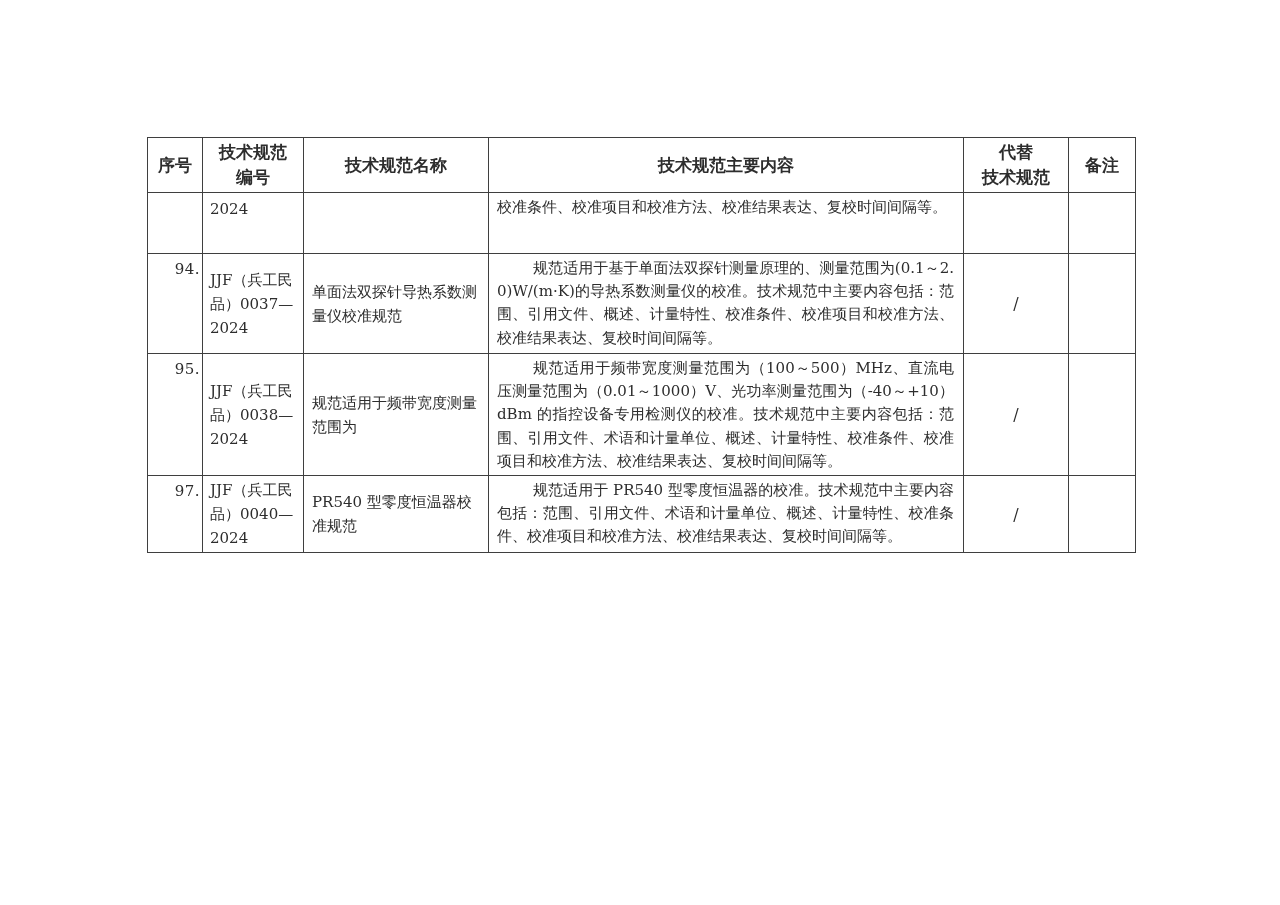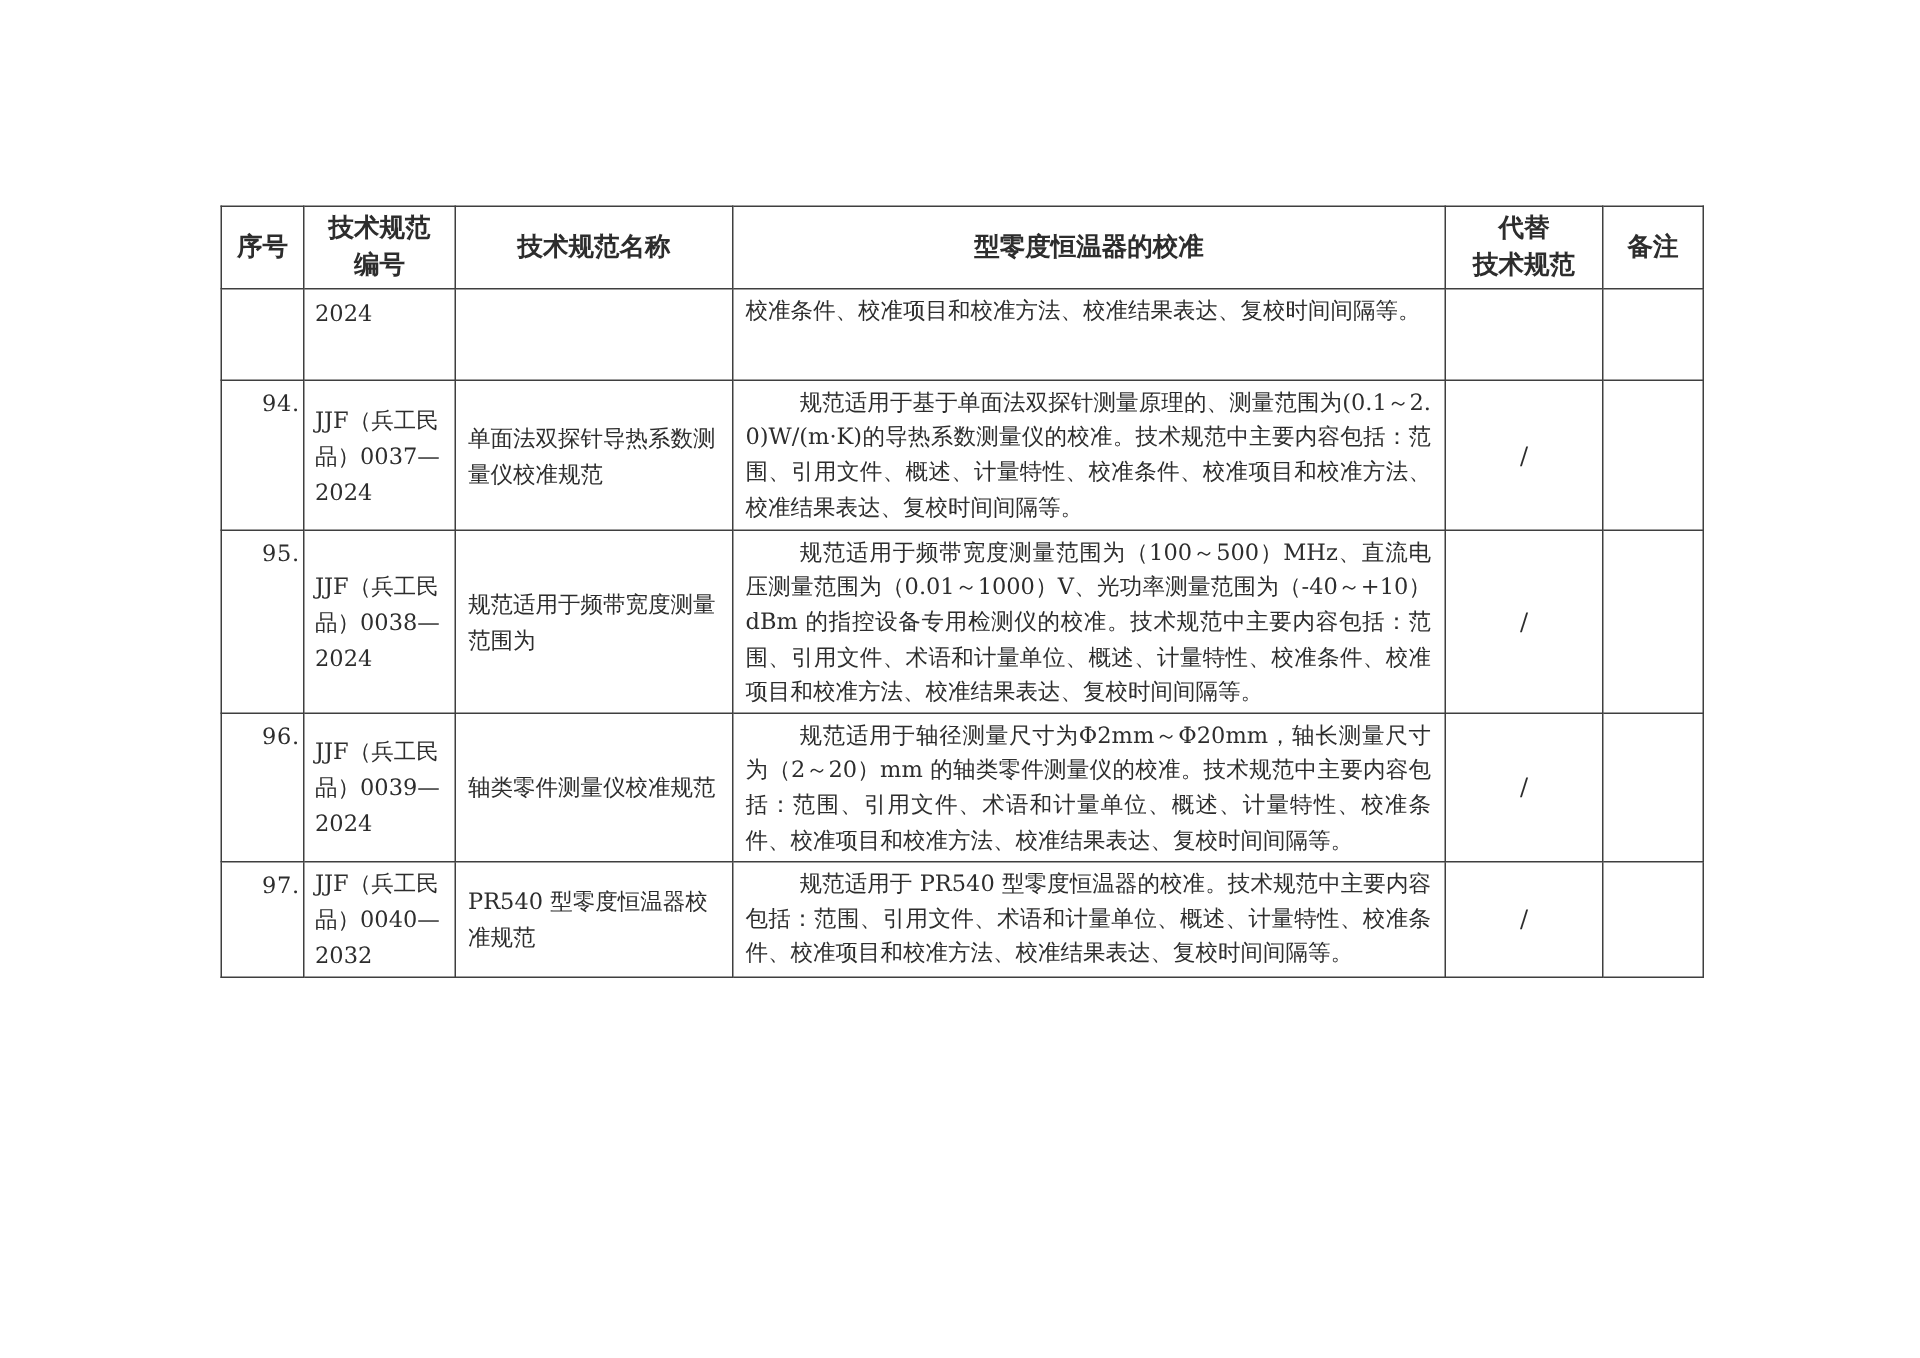--- a/index.html
+++ b/index.html
@@ -98,21 +98,21 @@
       <col style="width:475px">
       <col style="width:105px">
       <col style="width:67px">
     </colgroup>
     <thead>
       <tr class="hrow">
         <th>序号</th>
         <th>技术规范
 编号</th>
         <th>技术规范名称</th>
-        <th>型零度恒温器的校准</th>
+        <th>技术规范主要内容</th>
         <th>代替
 技术规范</th>
         <th>备注</th>
       </tr>
     </thead>
     <tbody>
       <tr class="row-part">
         <td class="c-seq"></td>
         <td class="c-code top">2024</td>
         <td class="c-name"></td>
@@ -135,33 +135,23 @@
       <tr class="row-95">
         <td class="c-seq">95.</td>
         <td class="c-code">JJF（兵工民品）0038—2024</td>
         <td class="c-name">规范适用于频带宽度测量范围为</td>
         <td class="c-content">
           <div class="para">规范适用于频带宽度测量范围为（100～500）MHz、直流电压测量范围为（0.01～1000）V、光功率测量范围为（-40～+10）dBm 的指控设备专用检测仪的校准。技术规范中主要内容包括：范围、引用文件、术语和计量单位、概述、计量特性、校准条件、校准项目和校准方法、校准结果表达、复校时间间隔等。</div>
         </td>
         <td class="c-replaces">/</td>
         <td class="c-remark"></td>
       </tr>
-      <tr class="row-96">
-        <td class="c-seq">96.</td>
-        <td class="c-code">JJF（兵工民品）0039—2024</td>
-        <td class="c-name">轴类零件测量仪校准规范</td>
-        <td class="c-content">
-          <div class="para">规范适用于轴径测量尺寸为Φ2mm～Φ20mm，轴长测量尺寸为（2～20）mm 的轴类零件测量仪的校准。技术规范中主要内容包括：范围、引用文件、术语和计量单位、概述、计量特性、校准条件、校准项目和校准方法、校准结果表达、复校时间间隔等。</div>
-        </td>
-        <td class="c-replaces">/</td>
-        <td class="c-remark"></td>
-      </tr>
       <tr class="row-97">
         <td class="c-seq">97.</td>
-        <td class="c-code">JJF（兵工民品）0040—2032</td>
+        <td class="c-code">JJF（兵工民品）0040—2024</td>
         <td class="c-name">PR540 型零度恒温器校准规范</td>
         <td class="c-content">
           <div class="para">规范适用于 PR540 型零度恒温器的校准。技术规范中主要内容包括：范围、引用文件、术语和计量单位、概述、计量特性、校准条件、校准项目和校准方法、校准结果表达、复校时间间隔等。</div>
         </td>
         <td class="c-replaces">/</td>
         <td class="c-remark"></td>
       </tr>
     </tbody>
   </table>
 </div>

